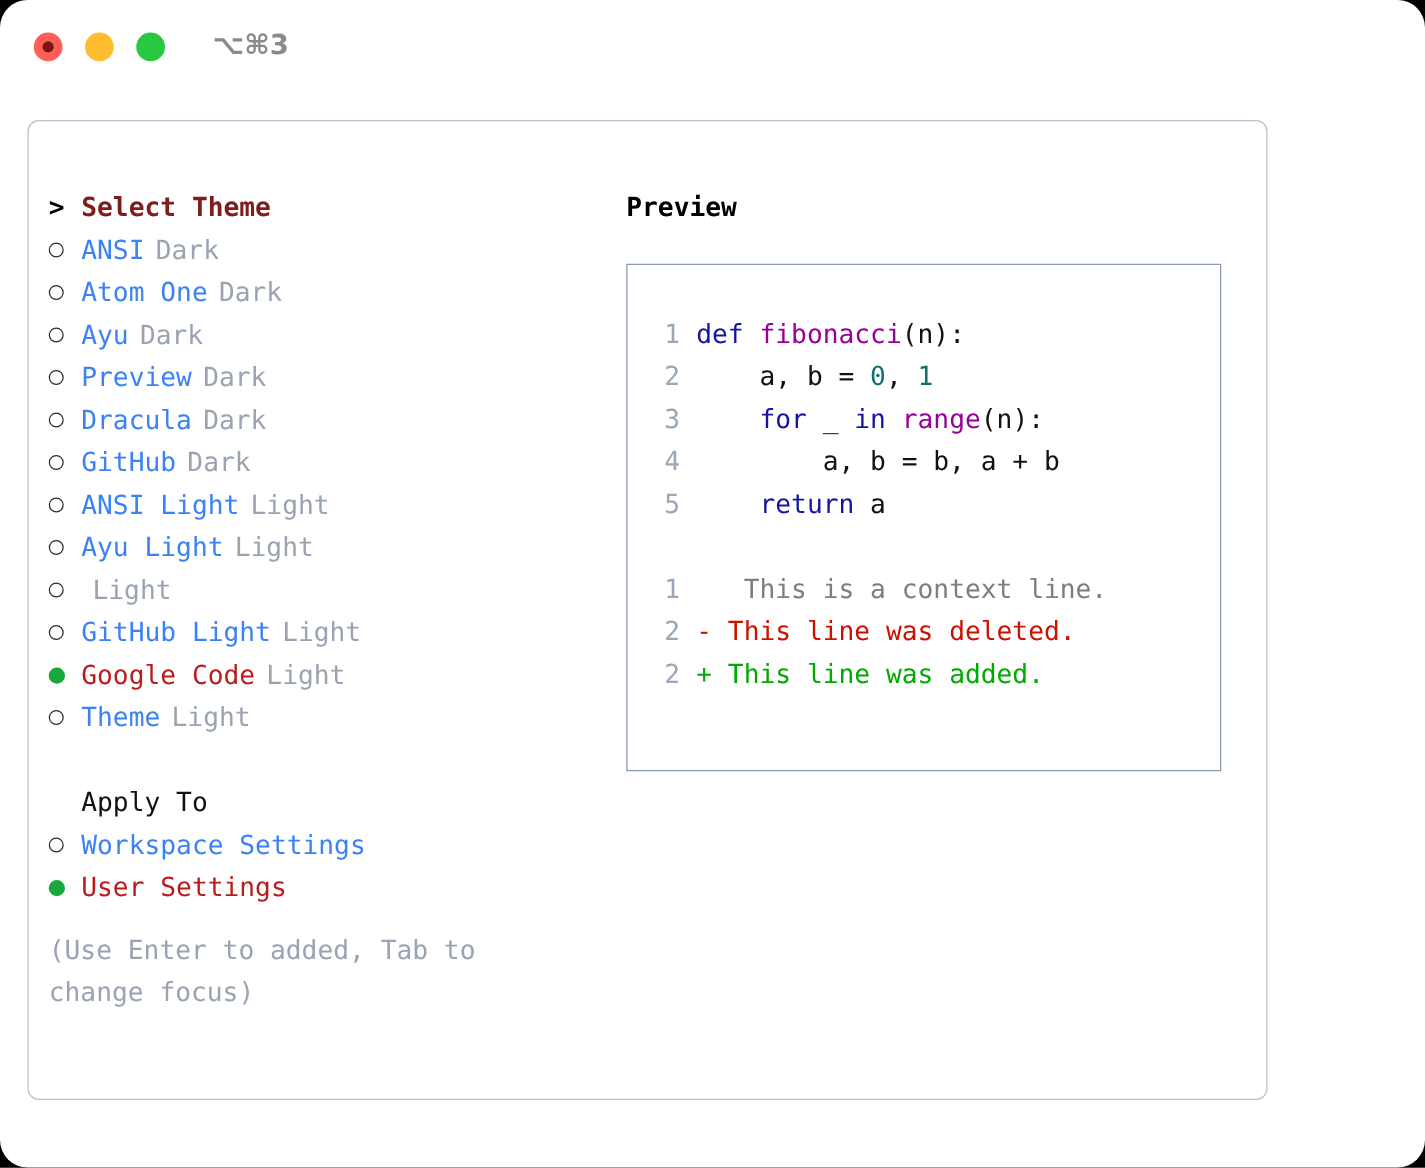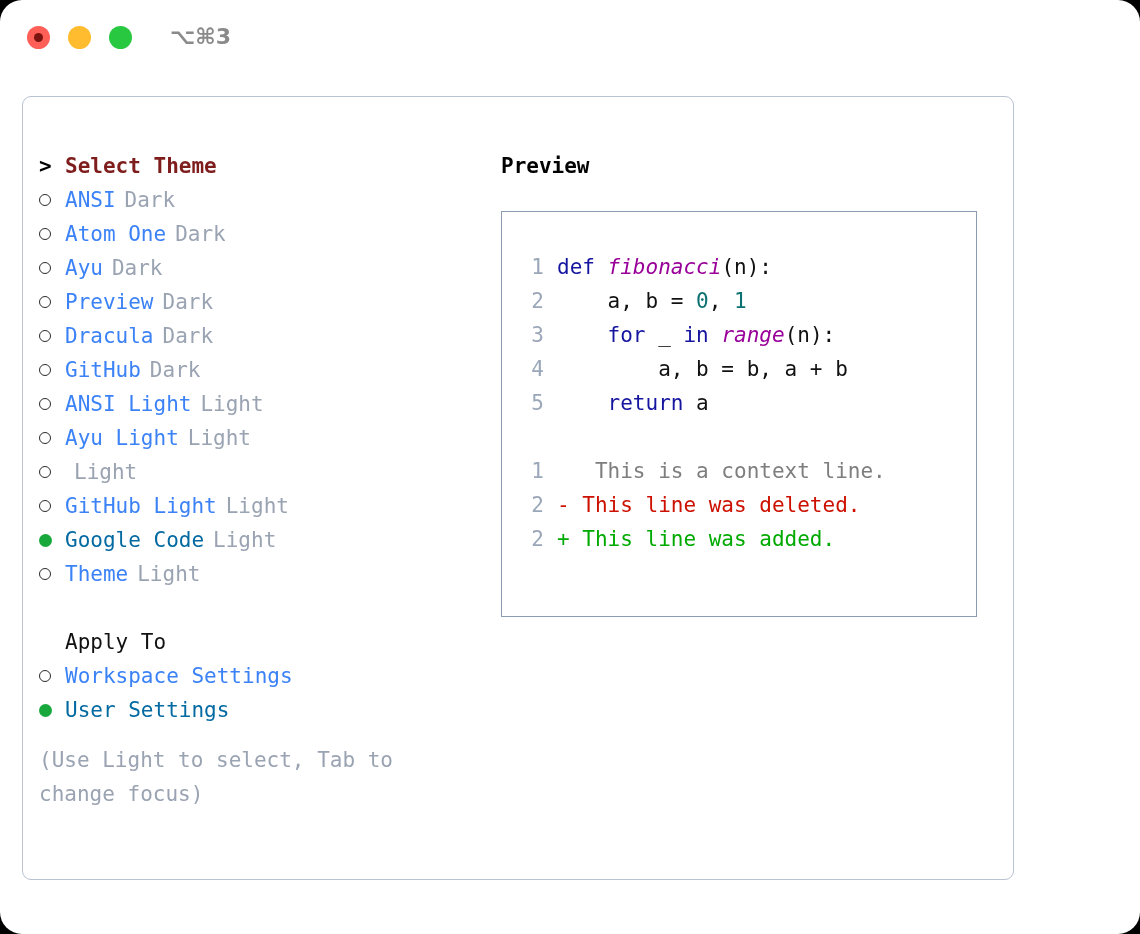--- a/index.html
+++ b/index.html
@@ -117,21 +117,21 @@
     line-height: 1;
   }
   .row-title {
     font-weight: bold;
     color: #7f1d1d;
   }
   .label {
     color: #3b82f6;
   }
   .label.sel {
-    color: #0369a1;
+    color: #b91c1c;
   }
   .suffix {
     color: #9aa3b2;
     margin-left: 9px;
   }
   .section-head {
     color: #111111;
   }
   .spacer-row { height: 34px; }
   .hint {
@@ -177,21 +177,21 @@
   }
   .gutter {
     width: 26px;
     flex: 0 0 26px;
     text-align: right;
     color: #9aa7b8;
     margin-right: 13px;
   }
   .blank-line { height: 34px; }
   .tok-kw   { color: #1515a0; }
-  .tok-fn   { color: #990099; font-style: italic; }
+  .tok-fn   { color: #990099; }
   .tok-num  { color: #0b7271; }
   .tok-plain{ color: #111111; }
   .tok-ctx  { color: #7e7e7e; }
   .tok-del  { color: #cc1100; }
   .tok-add  { color: #00aa00; }
 </style>
 </head>
 <body>
 
 <div class="window">
@@ -233,21 +233,21 @@
 
       <div class="row">
         <span class="marker"></span>
         <span class="section-head">Apply To</span>
       </div>
       <div id="apply-items">
           <div class="row"><span class="marker"><span class="dot-empty"></span></span><span class="label">Workspace Settings</span></div>
           <div class="row"><span class="marker"><span class="dot-filled"></span></span><span class="label sel">User Settings</span></div>
         </div>
 
-      <div class="hint">(Use Light to select, Tab to change focus)</div>
+      <div class="hint">(Use Enter to added, Tab to change focus)</div>
     </div>
 
     <div class="right-col">
       <div class="preview-title">Preview</div>
       <div class="preview-box">
         <div class="code" id="code-block"><div class="code-line"><span class="gutter">1</span><span><span class="tok-kw">def </span><span class="tok-fn">fibonacci</span><span class="tok-plain">(n):</span></span></div><div class="code-line"><span class="gutter">2</span><span><span class="tok-plain">    a, b = </span><span class="tok-num">0</span><span class="tok-plain">, </span><span class="tok-num">1</span></span></div><div class="code-line"><span class="gutter">3</span><span><span class="tok-plain">    </span><span class="tok-kw">for</span><span class="tok-plain"> _ </span><span class="tok-kw">in</span><span class="tok-plain"> </span><span class="tok-fn">range</span><span class="tok-plain">(n):</span></span></div><div class="code-line"><span class="gutter">4</span><span><span class="tok-plain">        a, b = b, a + b</span></span></div><div class="code-line"><span class="gutter">5</span><span><span class="tok-plain">    </span><span class="tok-kw">return</span><span class="tok-plain"> a</span></span></div><div class="blank-line"></div><div class="code-line"><span class="gutter">1</span><span class="tok-ctx"> </span><span class="tok-ctx">  This is a context line.</span></div><div class="code-line"><span class="gutter">2</span><span class="tok-del">-</span><span class="tok-del"> This line was deleted.</span></div><div class="code-line"><span class="gutter">2</span><span class="tok-add">+</span><span class="tok-add"> This line was added.</span></div></div>
       </div>
     </div>
 
   </div>

